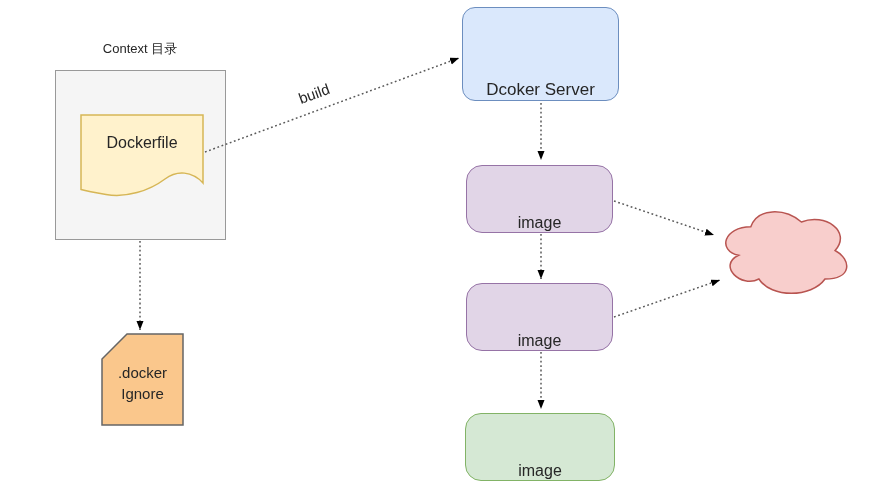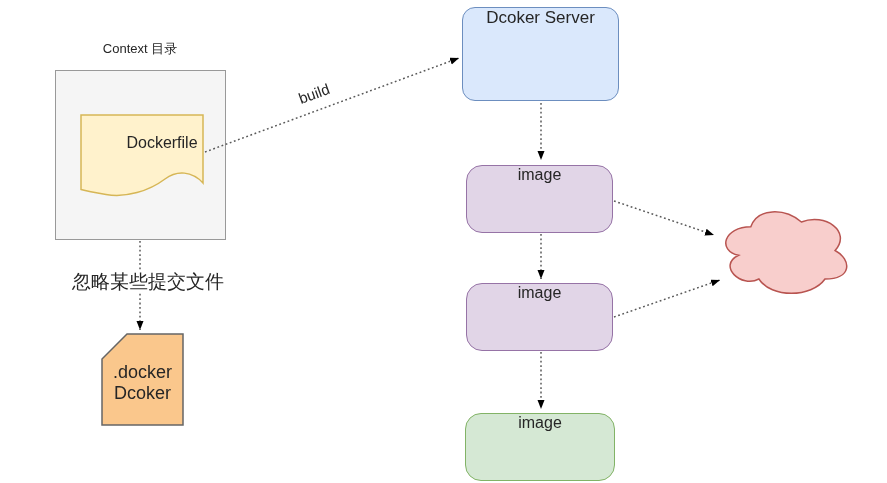--- a/index.html
+++ b/index.html
@@ -10,52 +10,52 @@
     background: #ffffff;
     font-family: "Liberation Sans", "DejaVu Sans", sans-serif;
     color: #262626;
     overflow: hidden;
   }
   .node {
     position: absolute;
     box-sizing: border-box;
     border: 1.5px solid #888;
     display: flex;
-    align-items: flex-start;
+    align-items: flex-end;
     justify-content: center;
     font-size: 17px;
   }
   .node.rect-plain { border-radius: 0; }
   .node.rounded { border-radius: 13px; }
   .node.rounded-sm { border-radius: 16px; font-size: 16px; }
   .svg-layer {
     position: absolute;
     left: 0; top: 0;
     width: 887px; height: 483px;
     pointer-events: none;
   }
   .edge {
     fill: none;
     stroke-width: 1.5;
     stroke-dasharray: 1.8 2.6;
   }
   .shape { stroke-width: 1.5; }
   .lbl { position: absolute; text-align: center; }
   .lbl-context { left: 40px; top: 40px; width: 200px; font-size: 13px; }
-  .lbl-dockerfile { left: 81px; top: 134px; width: 122px; font-size: 16px; padding-left: 20px; }
+  .lbl-dockerfile { left: 81px; top: 134px; width: 122px; font-size: 16px; }
   .lbl-build {
     left: 285px; top: 85px; width: 58px; font-size: 15px;
     transform: rotate(-20deg);
   }
   .lbl-cache { left: 717px; top: 240px; width: 135px; font-size: 16px; }
   .lbl-ignore { left: 50px; top: 269px; width: 196px; font-size: 19px; }
   .lbl-ignore .bg { background: #ffffff; padding: 0 2px; }
   .lbl-dockerignore {
     left: 102px; top: 362px; width: 81px;
-    font-size: 18px; line-height: 21px;
+    font-size: 15px; line-height: 21px;
   }
   .lbl-dockerignore span { display: block; }
 </style>
 </head>
 <body>
 
 <div class="canvas">
 
   <div class="node rect-plain" style="left: 55px; top: 70px; width: 171px; height: 170px; background-color: rgb(245, 245, 245); border-color: rgb(153, 153, 153);"></div>
 
@@ -97,22 +97,19 @@
     <path class="shape" d="M750.8,226.8 C723.8,226.8 717,250.5 738.6,255.3 C717,265.7 741.3,288.5 758.9,279 C771,298 811.5,298 825,279 C852,279 852,260 835.1,250.5 C852,231.5 825,212.5 801.4,222 C784.5,207.8 757.5,207.8 750.8,226.8 Z" fill="#F8CECC" stroke="#B85450"></path>
   </svg>
 
   <div class="lbl lbl-context">Context 目录</div>
 
   <div class="lbl lbl-dockerfile">Dockerfile</div>
 
   <div class="lbl lbl-build">build</div>
 
 
-  <div class="lbl lbl-ignore">
-    <span class="bg">忽略某些提交文件</span>
-  </div>
 
   <div class="lbl lbl-dockerignore">
     <span>.docker</span>
-    <span>Dcoker</span>
+    <span>Ignore</span>
   </div>
 
 </div>
 
 </body></html>

